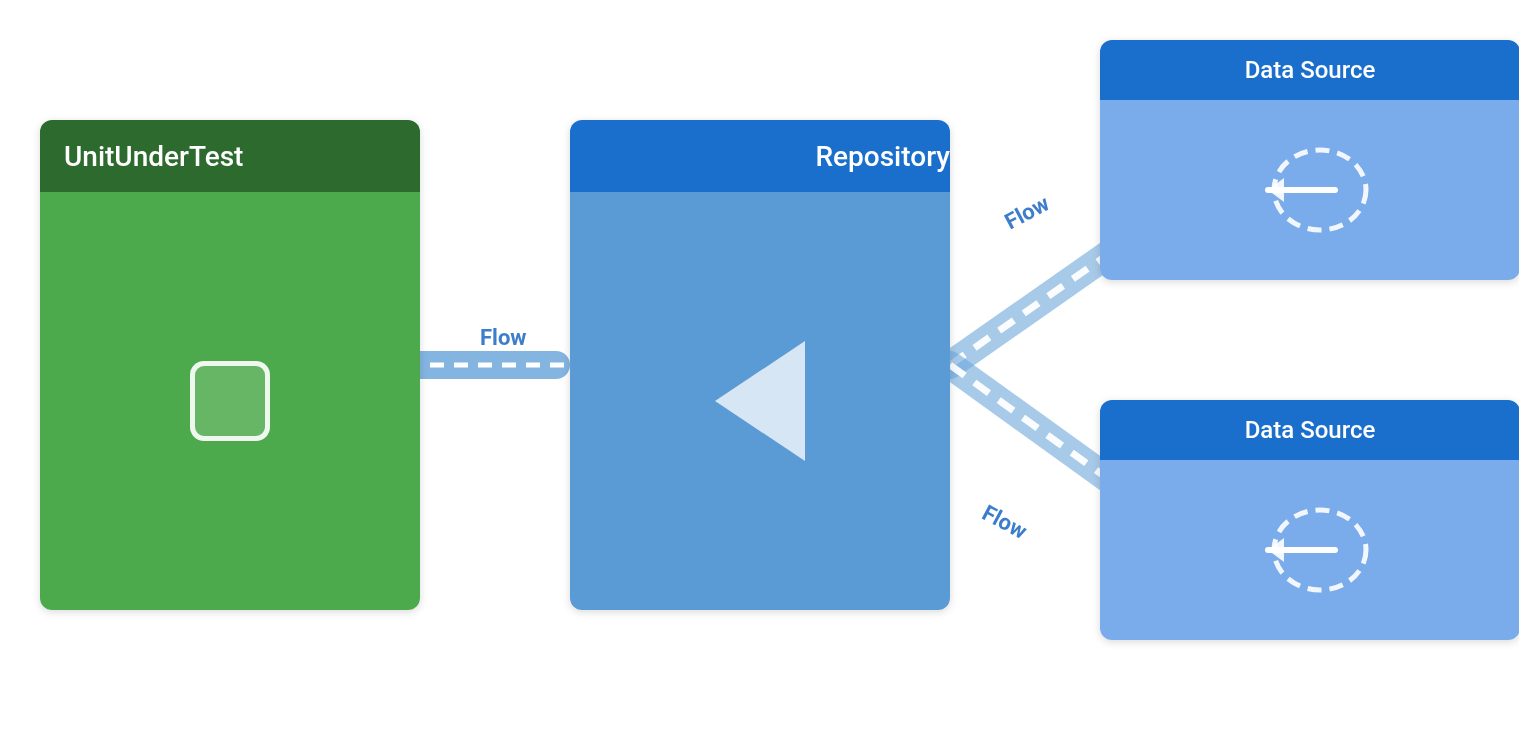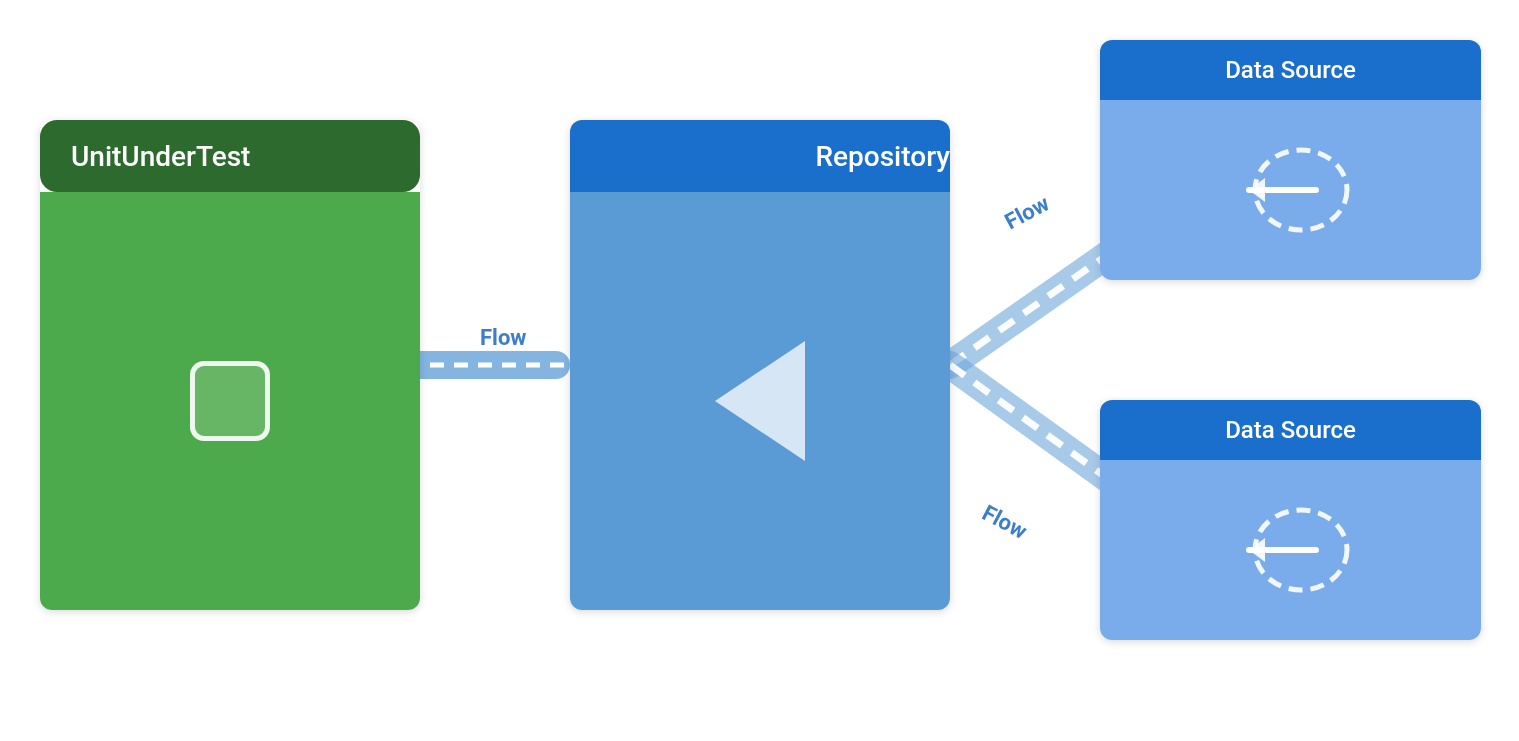--- a/index.html
+++ b/index.html
@@ -32,22 +32,21 @@
       border-radius: 12px;
       overflow: hidden;
       box-shadow: 0 2px 8px rgba(0,0,0,0.15);
     }
 
     .unit-under-test-header {
       background: #2d6a2d;
       height: 72px;
       display: flex;
       align-items: center;
-      padding-left: 31px;
-      border-radius: 17px;
+      padding-left: 24px;
     }
 
     .unit-under-test-header span {
       color: #ffffff;
       font-size: 28px;
       font-weight: 500;
     }
 
     .unit-under-test-body {
       background: #4caa4c;
@@ -115,21 +114,21 @@
       border-right: 90px solid rgba(255,255,255,0.75);
       position: absolute;
       left: 50%;
       top: 50%;
       transform: translate(-50%, -50%);
     }
 
     
     .data-source {
       position: absolute;
-      width: 381px;
+      width: 420px;
       height: 240px;
       border-radius: 12px;
       overflow: hidden;
       box-shadow: 0 2px 8px rgba(0,0,0,0.15);
     }
 
     .data-source-top {
       left: 1100px;
       top: 40px;
     }

